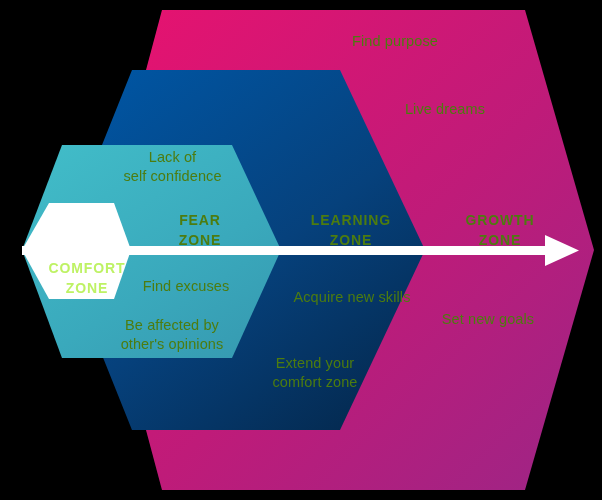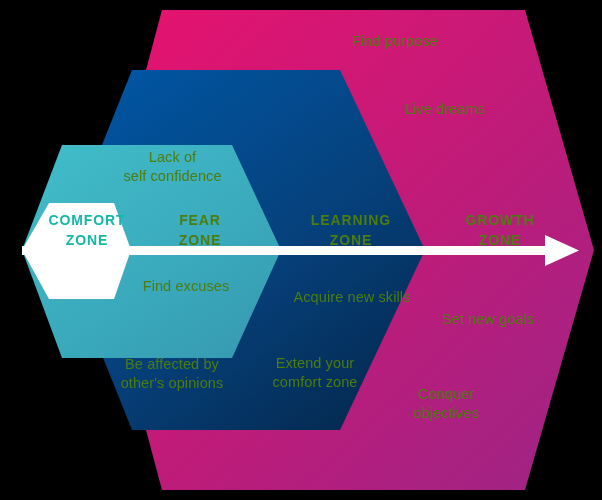--- a/index.html
+++ b/index.html
@@ -41,21 +41,22 @@
     font-size: 14.5px;
     font-weight: 400;
   }
   .zone {
     font-size: 14px;
     font-weight: 700;
     letter-spacing: 0.9px;
     line-height: 1.45;
   }
   .zone-dark {
-    color: #14b8a6;
+    color: #bef264;
+    margin-top: 48px;
   }
   .sub-dark {
     color: #2b2b2b;
     font-size: 11.5px;
     font-weight: 400;
     line-height: 1.3;
   }
 </style>
 </head>
 <body>
@@ -94,35 +95,33 @@
       <polygon points="545,235 579,250.5 545,266" fill="#ffffff"></polygon>
     </g>
   </svg>
 
   <div class="lbl item" style="left:330px; top:32px; width:130px;">Find purpose</div>
 
   <div class="lbl item" style="left:375px; top:100px; width:140px;">Live dreams</div>
 
   <div class="lbl item" style="left:418px; top:310px; width:140px;">Set new goals</div>
 
-  <div class="lbl item" style="left:381px; top:385px; width:130px;">Conquer
-objectives</div>
 
 
   <div class="lbl item" style="left:277px; top:288px; width:150px;">Acquire new skills</div>
 
   <div class="lbl item" style="left:245px; top:354px; width:140px;">Extend your
 comfort zone</div>
 
   <div class="lbl item" style="left:105px; top:148px; width:135px;">Lack of
 self confidence</div>
 
   <div class="lbl item" style="left:121px; top:277px; width:130px;">Find excuses</div>
 
-  <div class="lbl item" style="left:97px; top:316px; width:150px;margin-top:39px;">Be affected by
+  <div class="lbl item" style="left:97px; top:316px; width:150px;">Be affected by
 other's opinions</div>
 
   <div class="lbl zone zone-dark" style="left:31px; top:210px; width:112px;">COMFORT
 ZONE</div>
 
 
   <div class="lbl zone" style="left:150px; top:210px; width:100px;">FEAR
 ZONE</div>
 
   <div class="lbl zone" style="left:291px; top:210px; width:120px;">LEARNING

